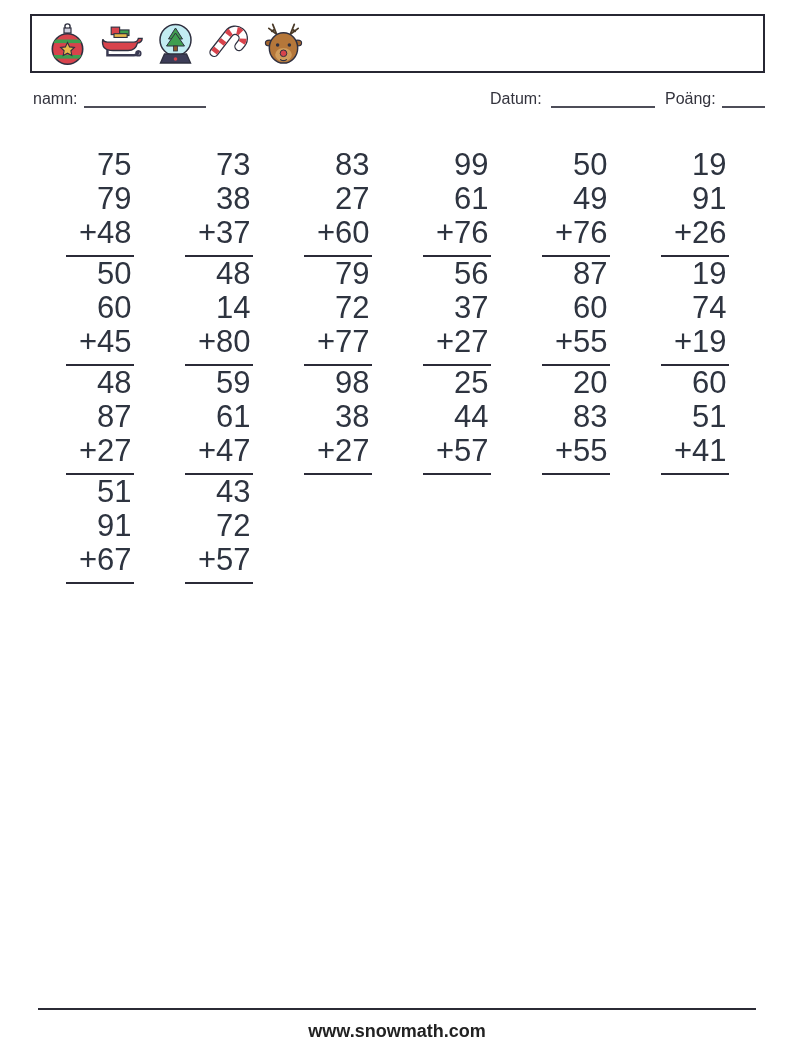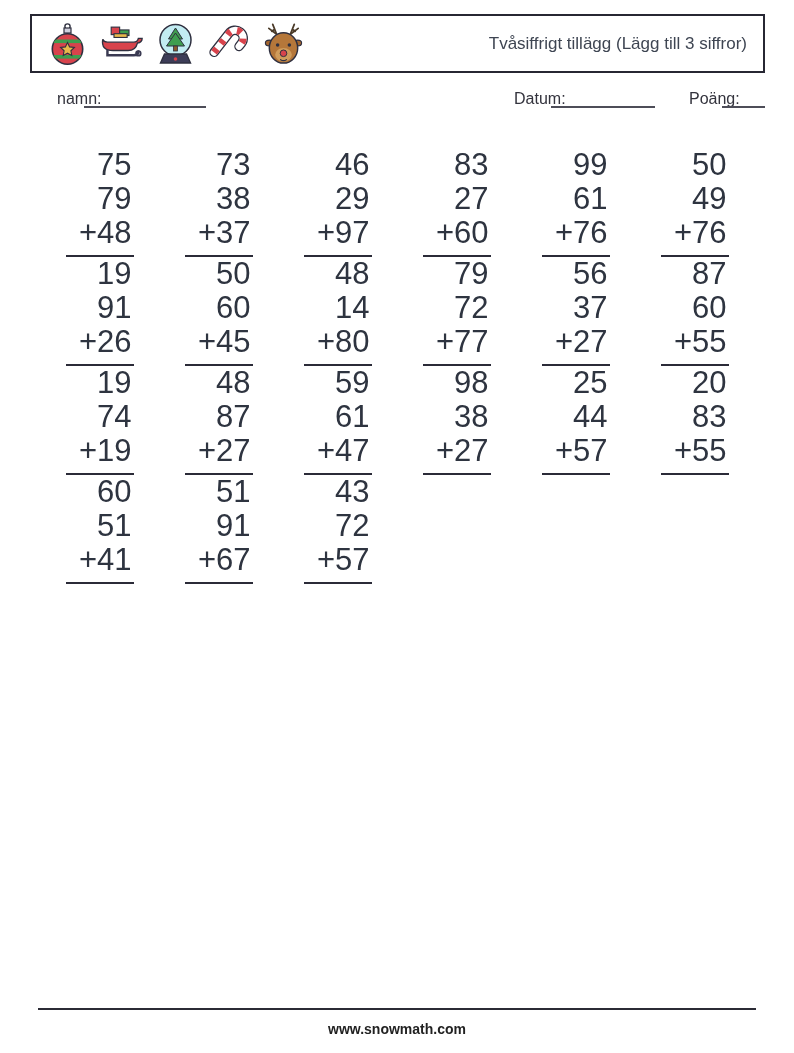--- a/index.html
+++ b/index.html
@@ -10,40 +10,40 @@
   
   .header-box{
     position:absolute;left:30px;top:14px;width:731px;height:55px;
     border:2px solid #272733;display:flex;align-items:center;background:#fff;
   }
   .icons{display:flex;align-items:center;gap:9px;padding-left:13px;}
   .icon{width:45px;height:46px;display:block;}
   .title{margin-left:auto;padding-right:16px;font-size:17px;color:#3e4552;}
   
   .fields-row{position:absolute;left:0;top:90px;width:100%;height:24px;font-size:16px;color:#33333d;}
-  .field-label{position:absolute;top:0;margin-left:24px;}
+  .field-label{position:absolute;top:0;}
   .blank-line{position:absolute;top:16px;border-bottom:2px solid #4d4d58;height:0;}
   #name-label{left:33px;} #name-line{left:84px;width:122px;}
   #date-label{left:490px;} #date-line{left:551px;width:104px;}
   #score-label{left:665px;} #score-line{left:722px;width:43px;}
   
   .grid{
     position:absolute;left:40px;top:148px;width:714px;
     display:grid;grid-template-columns:repeat(6,1fr);
   }
   .cell{display:flex;justify-content:center;align-items:flex-start;}
   .problem{
     min-width:64px;text-align:right;border-bottom:2px solid #2b2b38;
     padding:0 2px 5px 2px;font-size:31px;line-height:34px;color:#2e3440;
   }
   .num{display:block;white-space:nowrap;}
   
   .footer-line{position:absolute;left:38px;right:38px;top:1008px;border-top:2px solid #2b2b35;}
   .footer-text{position:absolute;top:1021px;left:0;width:100%;text-align:center;
-    font-weight:bold;font-size:14px;color:#222;}
+    font-weight:bold;font-size:18px;color:#222;}
 </style>
 </head>
 <body>
 
 <div class="header-box">
   <div class="icons">
 
     <svg class="icon" viewBox="0 0 44 46">
       <circle cx="22" cy="5.5" r="2.6" fill="none" stroke="#2f3040" stroke-width="1.4"></circle>
       <rect x="18.5" y="7" width="7" height="5" fill="#cfcfdc" stroke="#2f3040" stroke-width="1.2"></rect>
@@ -91,21 +91,20 @@
       <ellipse cx="37.5" cy="22" rx="4" ry="3" fill="#a5672f" stroke="#2f3040" stroke-width="1.2"></ellipse>
       <ellipse cx="23" cy="27" rx="14.5" ry="15.5" fill="#b5773a" stroke="#2f3040" stroke-width="1.5"></ellipse>
       <ellipse cx="23" cy="34" rx="8.5" ry="7" fill="#cf9c5c"></ellipse>
       <circle cx="17" cy="24" r="1.8" fill="#2f3040"></circle>
       <circle cx="29" cy="24" r="1.8" fill="#2f3040"></circle>
       <circle cx="23" cy="32.5" r="3.4" fill="#d8434c" stroke="#2f3040" stroke-width="1"></circle>
       <path d="M20 39 q3 2 6 0" fill="none" stroke="#2f3040" stroke-width="1.2" stroke-linecap="round"></path>
     </svg>
 
   </div>
-  <div class="title">Tvåsiffrigt tillägg (Lägg till 3 siffror)</div>
 </div>
 
 <div class="fields-row">
   <span class="field-label" id="name-label">namn:</span>
   <span class="blank-line" id="name-line"></span>
   <span class="field-label" id="date-label">Datum:</span>
   <span class="blank-line" id="date-line"></span>
   <span class="field-label" id="score-label">Poäng:</span>
   <span class="blank-line" id="score-line"></span>
 </div>
@@ -120,27 +119,20 @@
     </div>
     <div class="cell">
       <div class="problem">
         <span class="num">73</span>
         <span class="num">38</span>
         <span class="num">+37</span>
       </div>
     </div>
     <div class="cell">
       <div class="problem">
-        <span class="num">46</span>
-        <span class="num">29</span>
-        <span class="num">+97</span>
-      </div>
-    </div>
-    <div class="cell">
-      <div class="problem">
         <span class="num">83</span>
         <span class="num">27</span>
         <span class="num">+60</span>
       </div>
     </div>
     <div class="cell">
       <div class="problem">
         <span class="num">99</span>
         <span class="num">61</span>
         <span class="num">+76</span>

